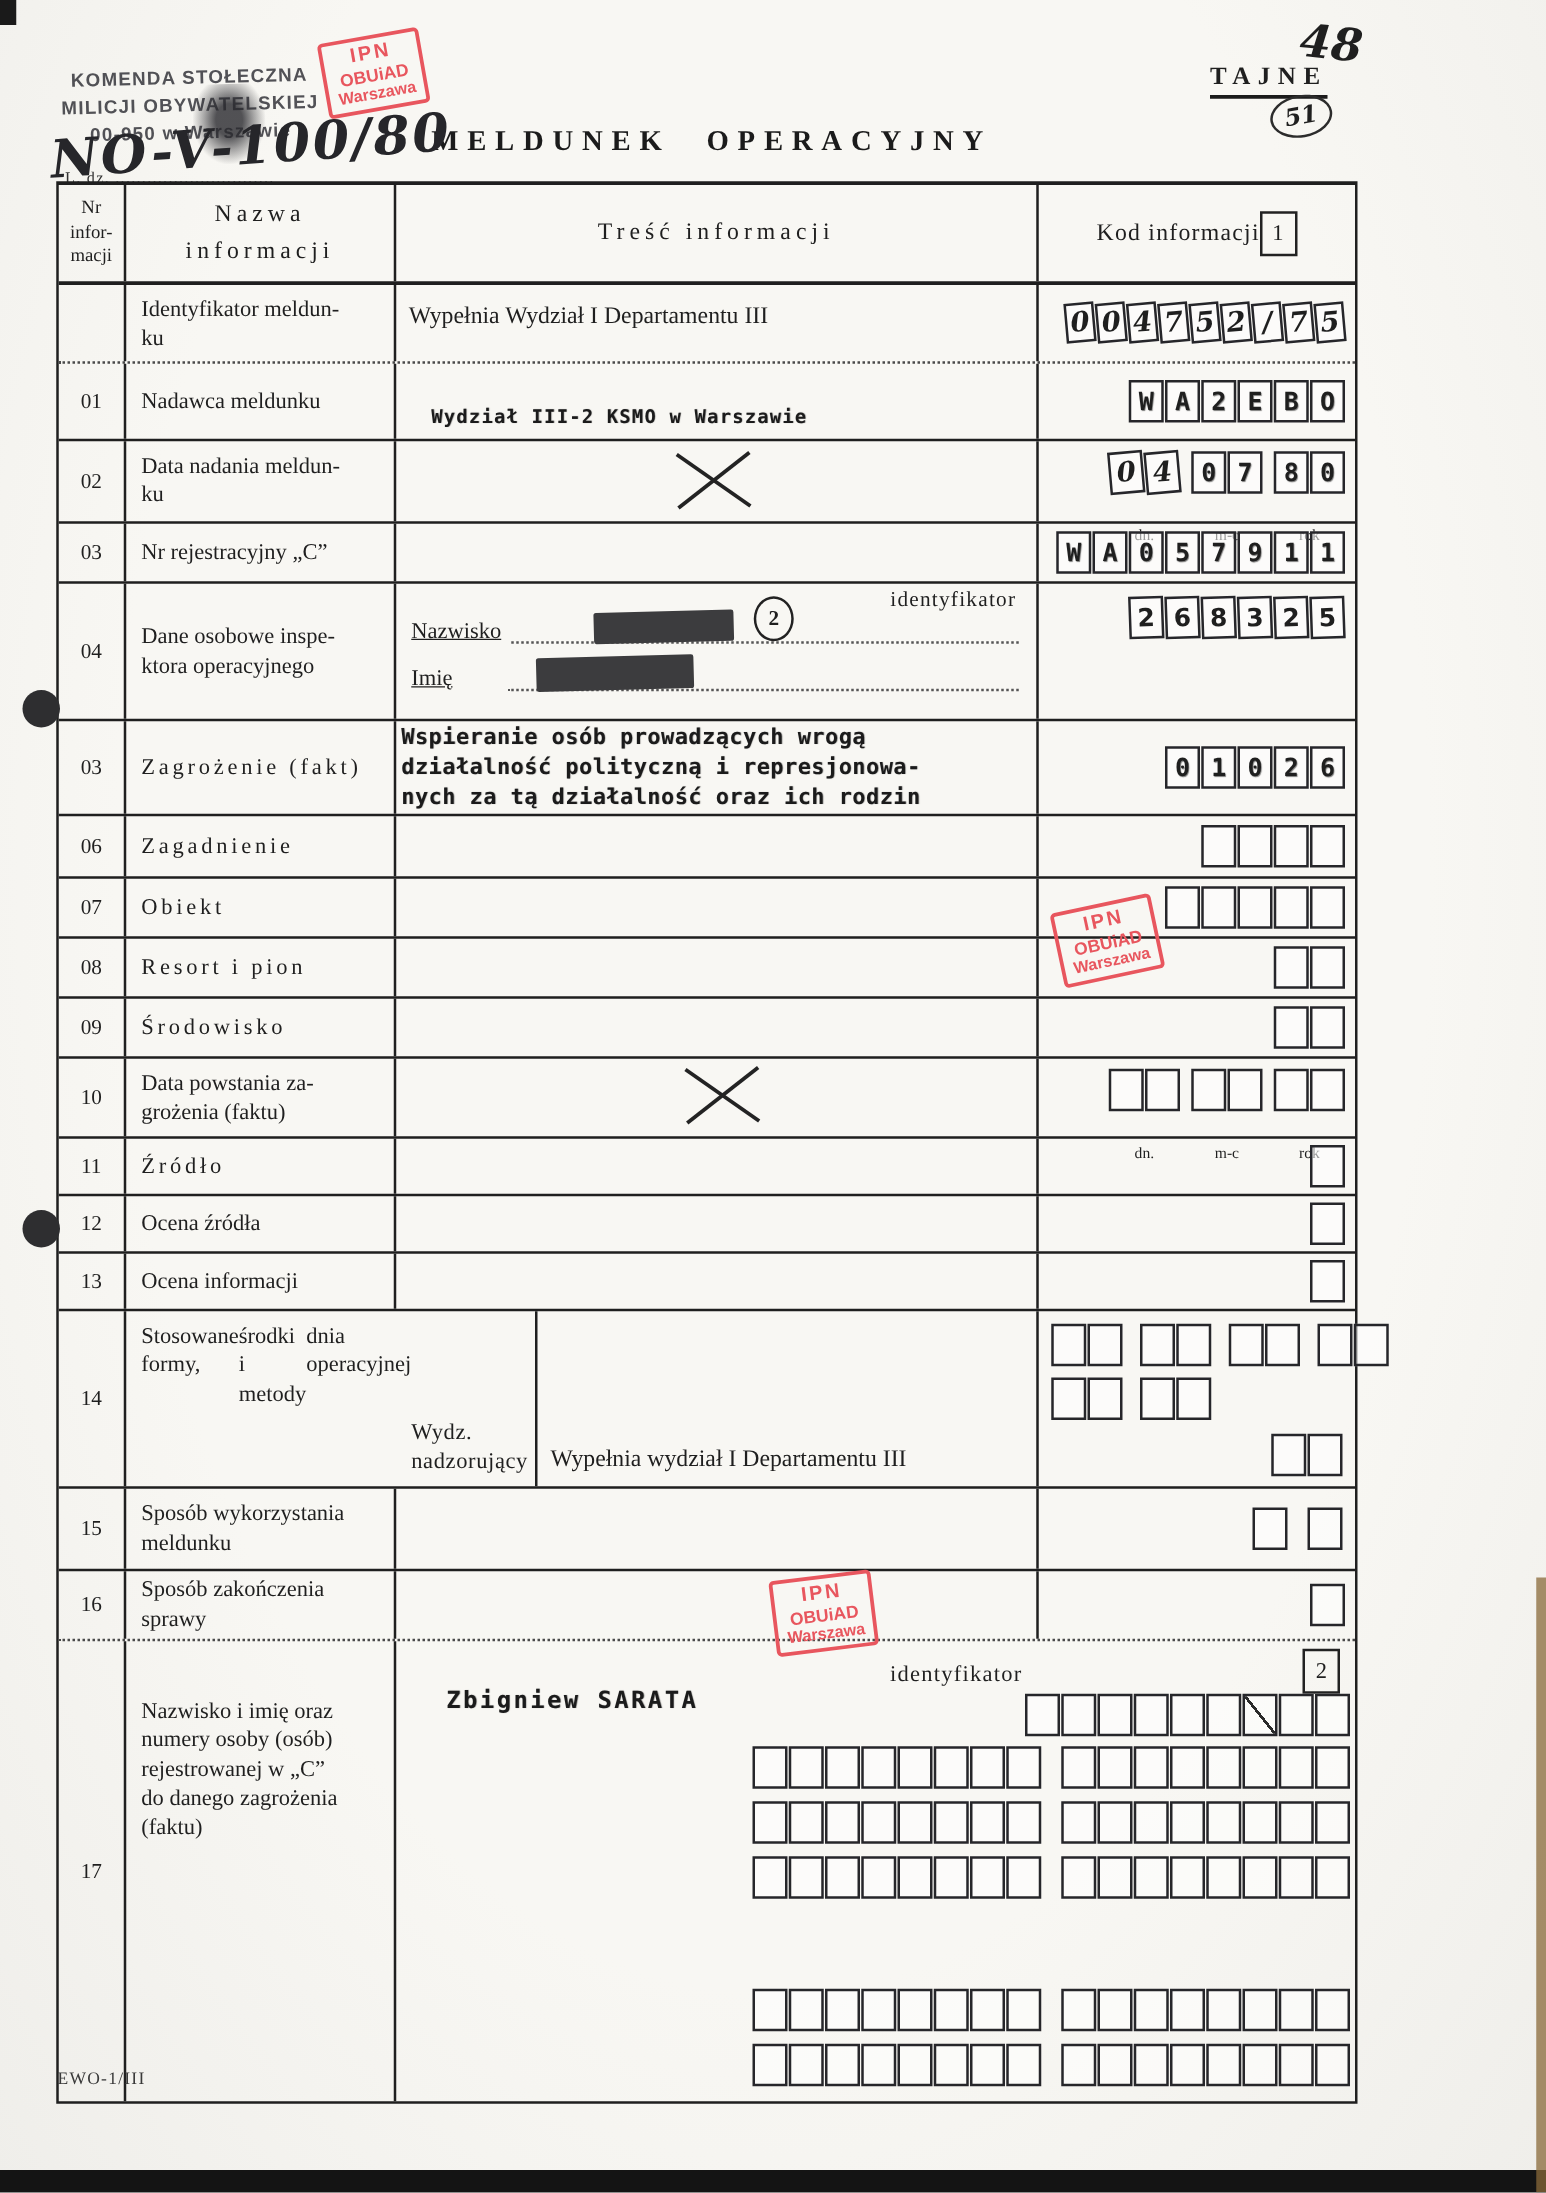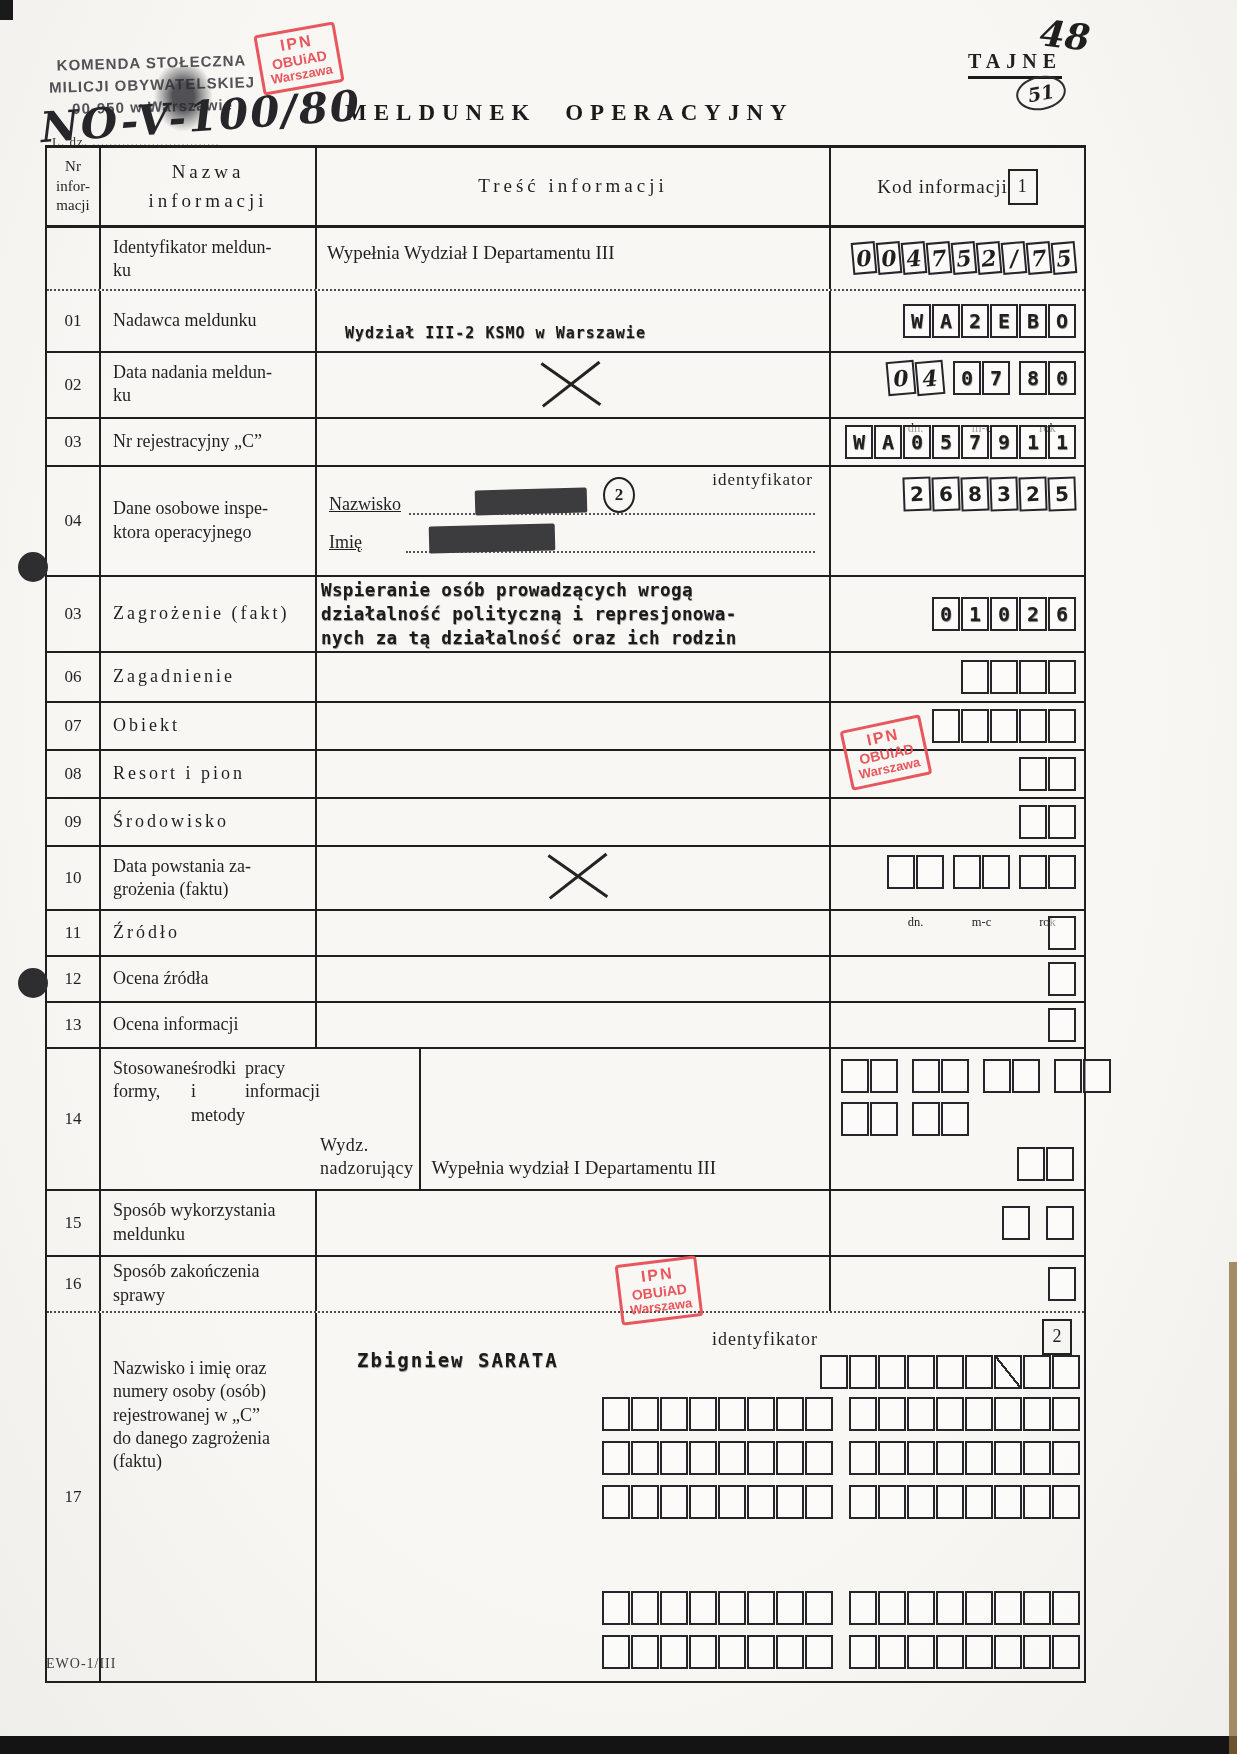--- a/index.html
+++ b/index.html
@@ -474,21 +474,21 @@
             <span class="cbox"></span>
           </div>
         </div>
     </div>
 
     <div class="frow mh140">
       <div class="c-nr">14</div>
       <div class="c-nazwa r14nz">
         <div>Stosowane formy,</div>
         <div>środki i metody</div>
-        <div>pracy informacji</div>
+        <div>dnia operacyjnej</div>
         <div class="sub">Wydz. nadzorujący</div>
       </div>
       <div class="c-tresc">
         <div class="r14tresc">Wypełnia wydział I Departamentu III</div>
       </div>
       <div class="c-kod">
         <div class="r14kod">
           <div class="kline kline1">
               <span class="pairgrp">
                 <span class="cbox"></span>

